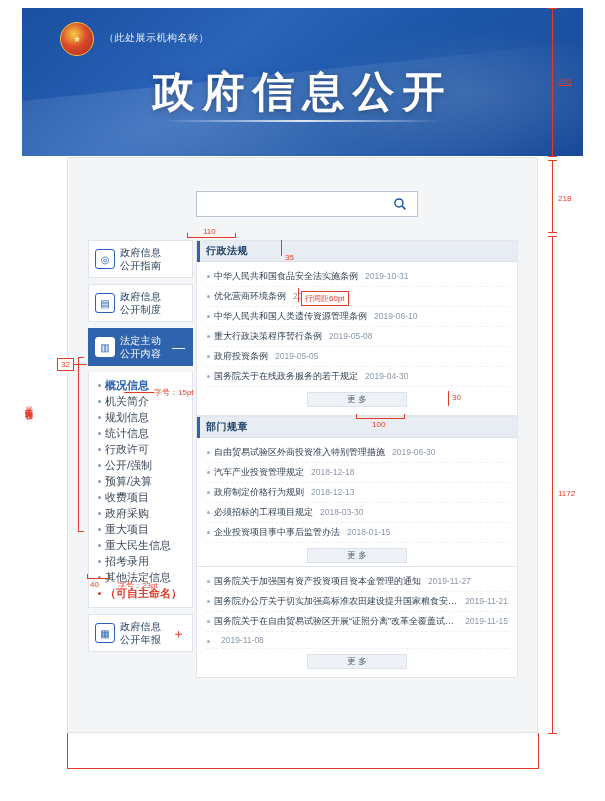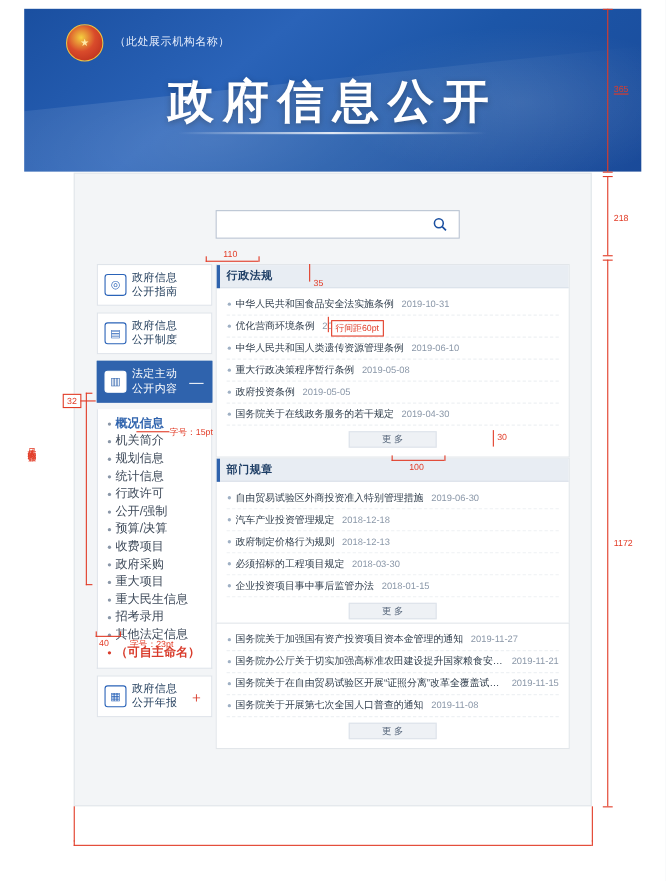--- a/index.html
+++ b/index.html
@@ -253,21 +253,21 @@
     text-overflow: ellipsis;
   }
   .row-date {
     font-size: 8.5px;
     color: #8a97a8;
     margin-left: 7px;
     flex: 0 0 auto;
   }
   .more-btn {
     margin: 5px auto 2px auto;
-    width: 80px; height: 15px;
+    width: 100px; height: 15px;
     background: #eef1f5;
     border: 1px solid #dde3ea;
     color: #55657a;
     font-size: 8.5px;
     display: flex;
     align-items: center;
     justify-content: center;
     cursor: pointer;
   }
   .ann-line-h { position:absolute; height:1px; background:#e23b26; }
@@ -448,21 +448,20 @@
         </div>
         <div class="row">
           <span class="row-title">国务院办公厅关于切实加强高标准农田建设提升国家粮食安全保障能力的意见</span>
           <span class="row-date">2019-11-21</span>
         </div>
         <div class="row">
           <span class="row-title">国务院关于在自由贸易试验区开展“证照分离”改革全覆盖试点的通知</span>
           <span class="row-date">2019-11-15</span>
         </div>
         <div class="row">
-          <span class="row-title">国务院关于开展第七次全国人口普查的通知</span>
           <span class="row-date">2019-11-08</span>
         </div>
         <div class="more-btn">更 多</div>
       </div>
     </div>
 
   </div>
 
   <div>
 

